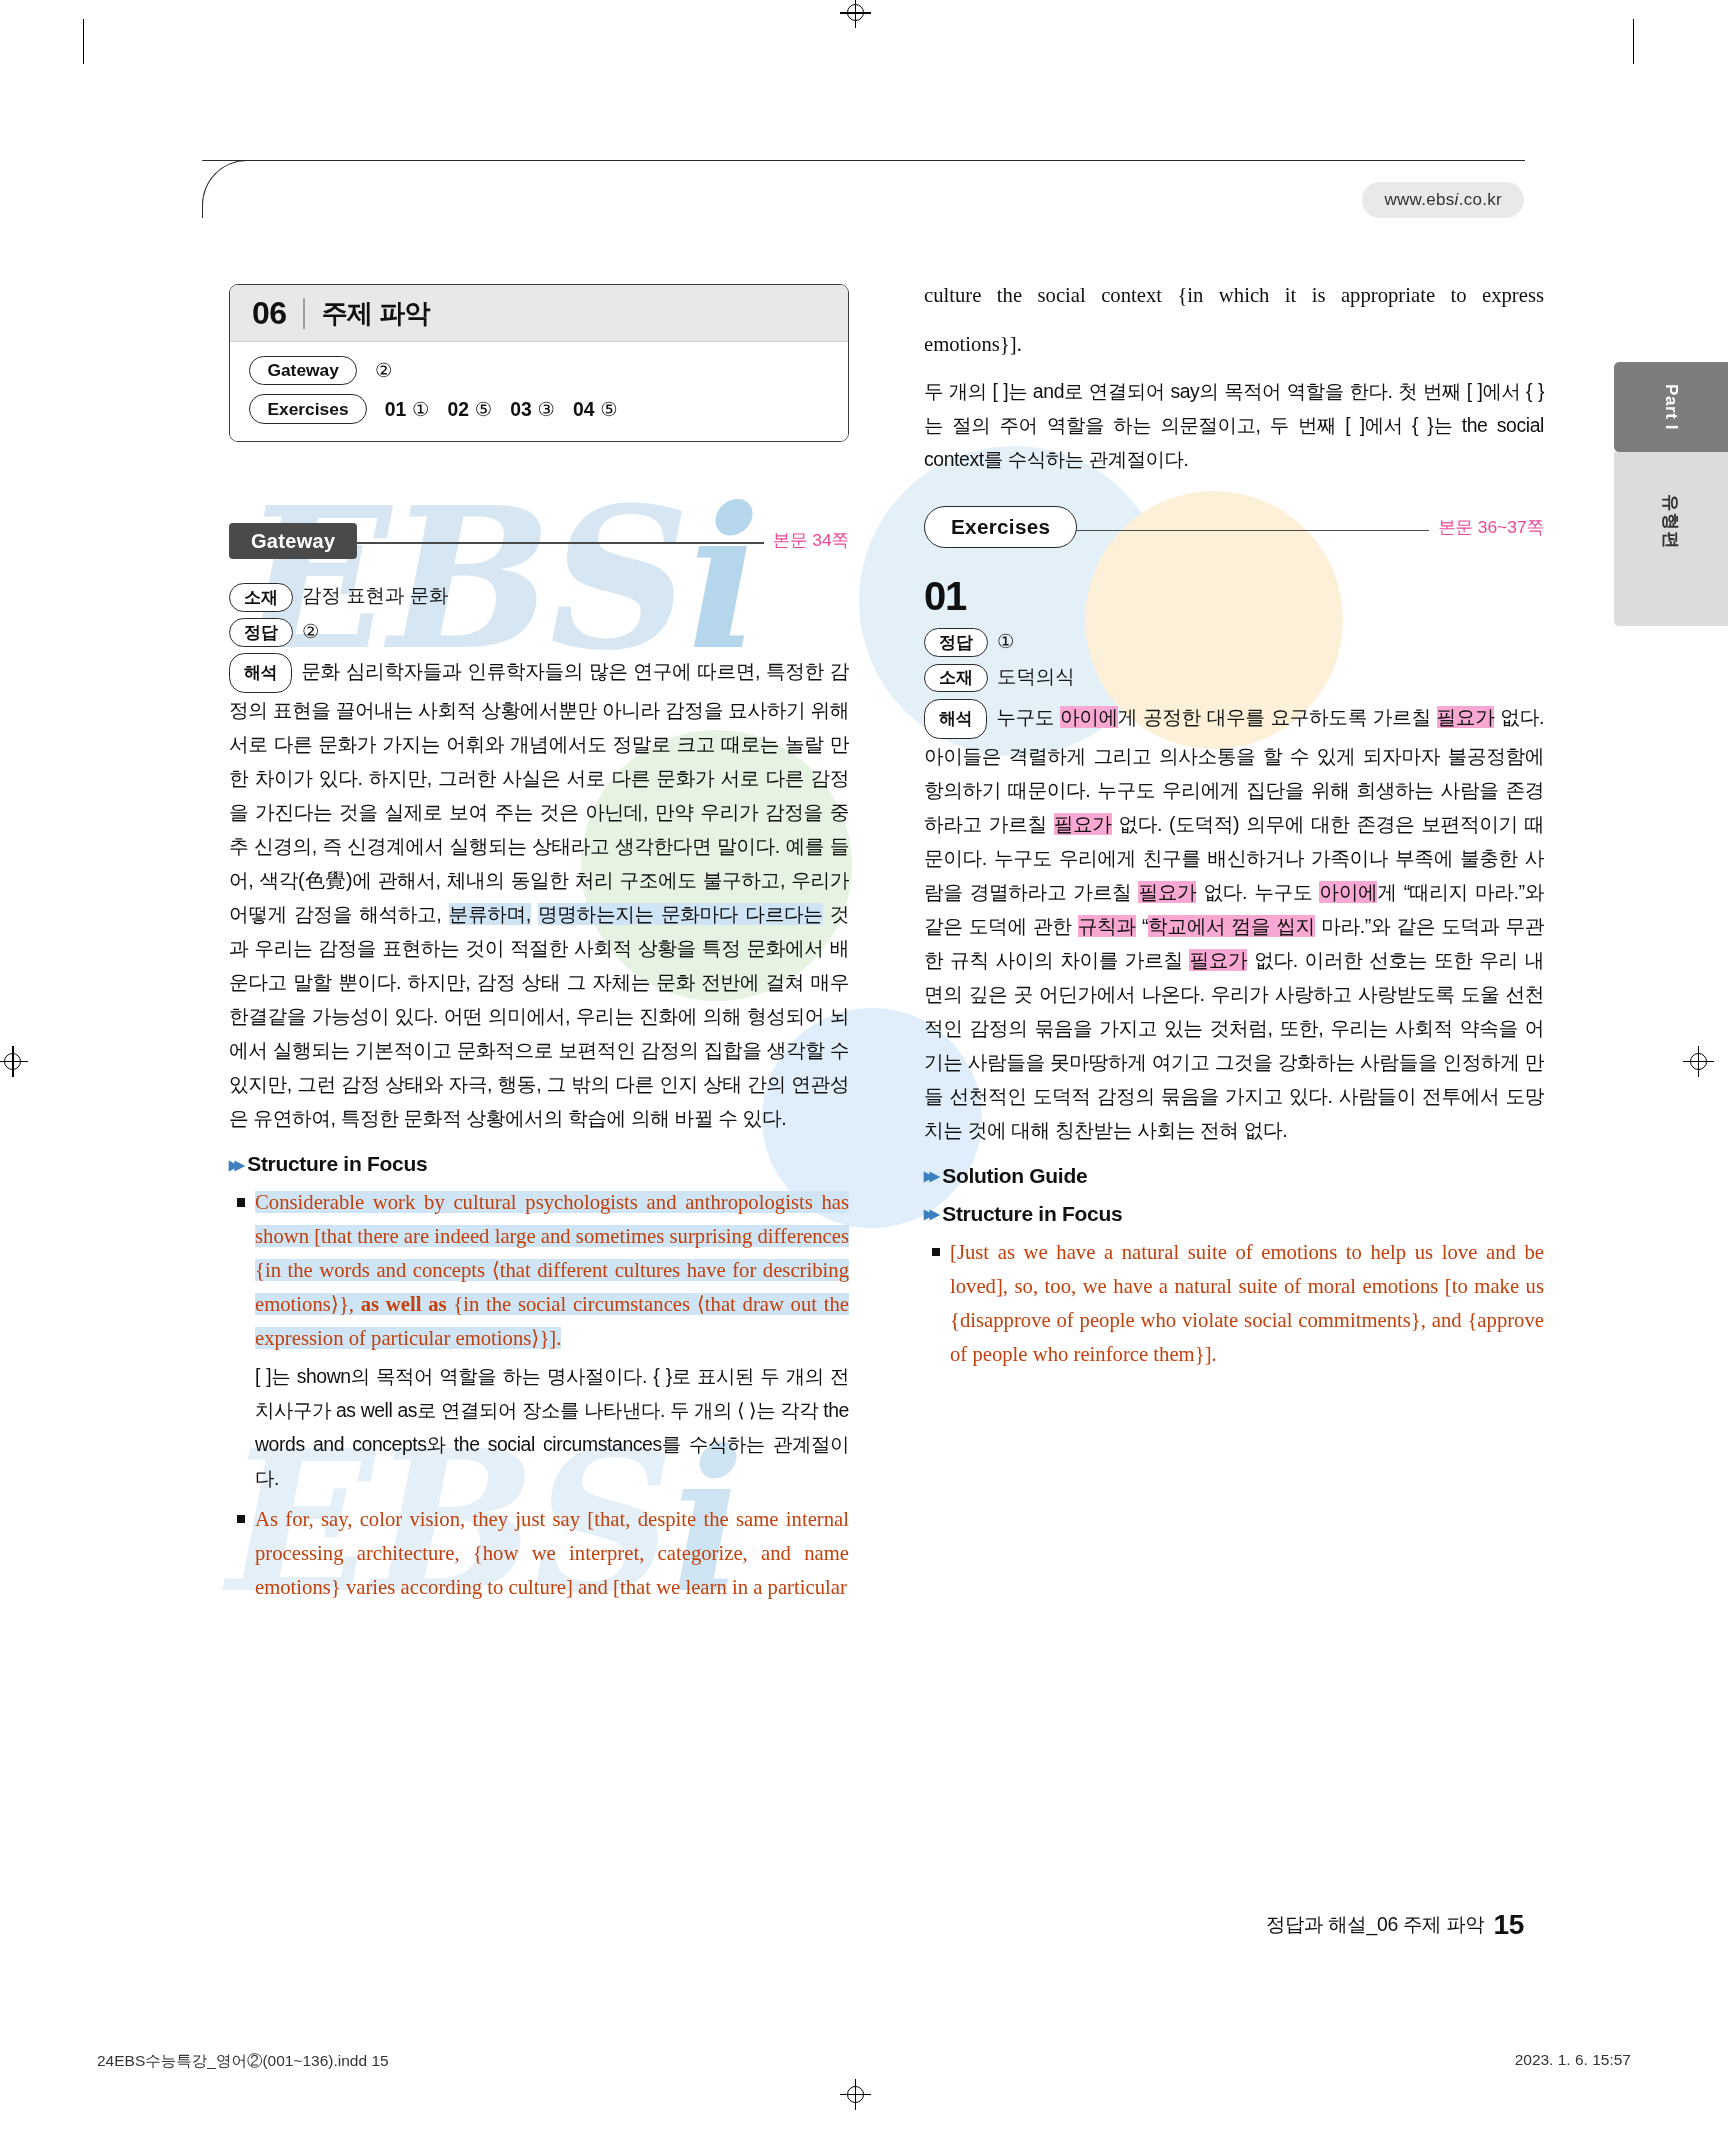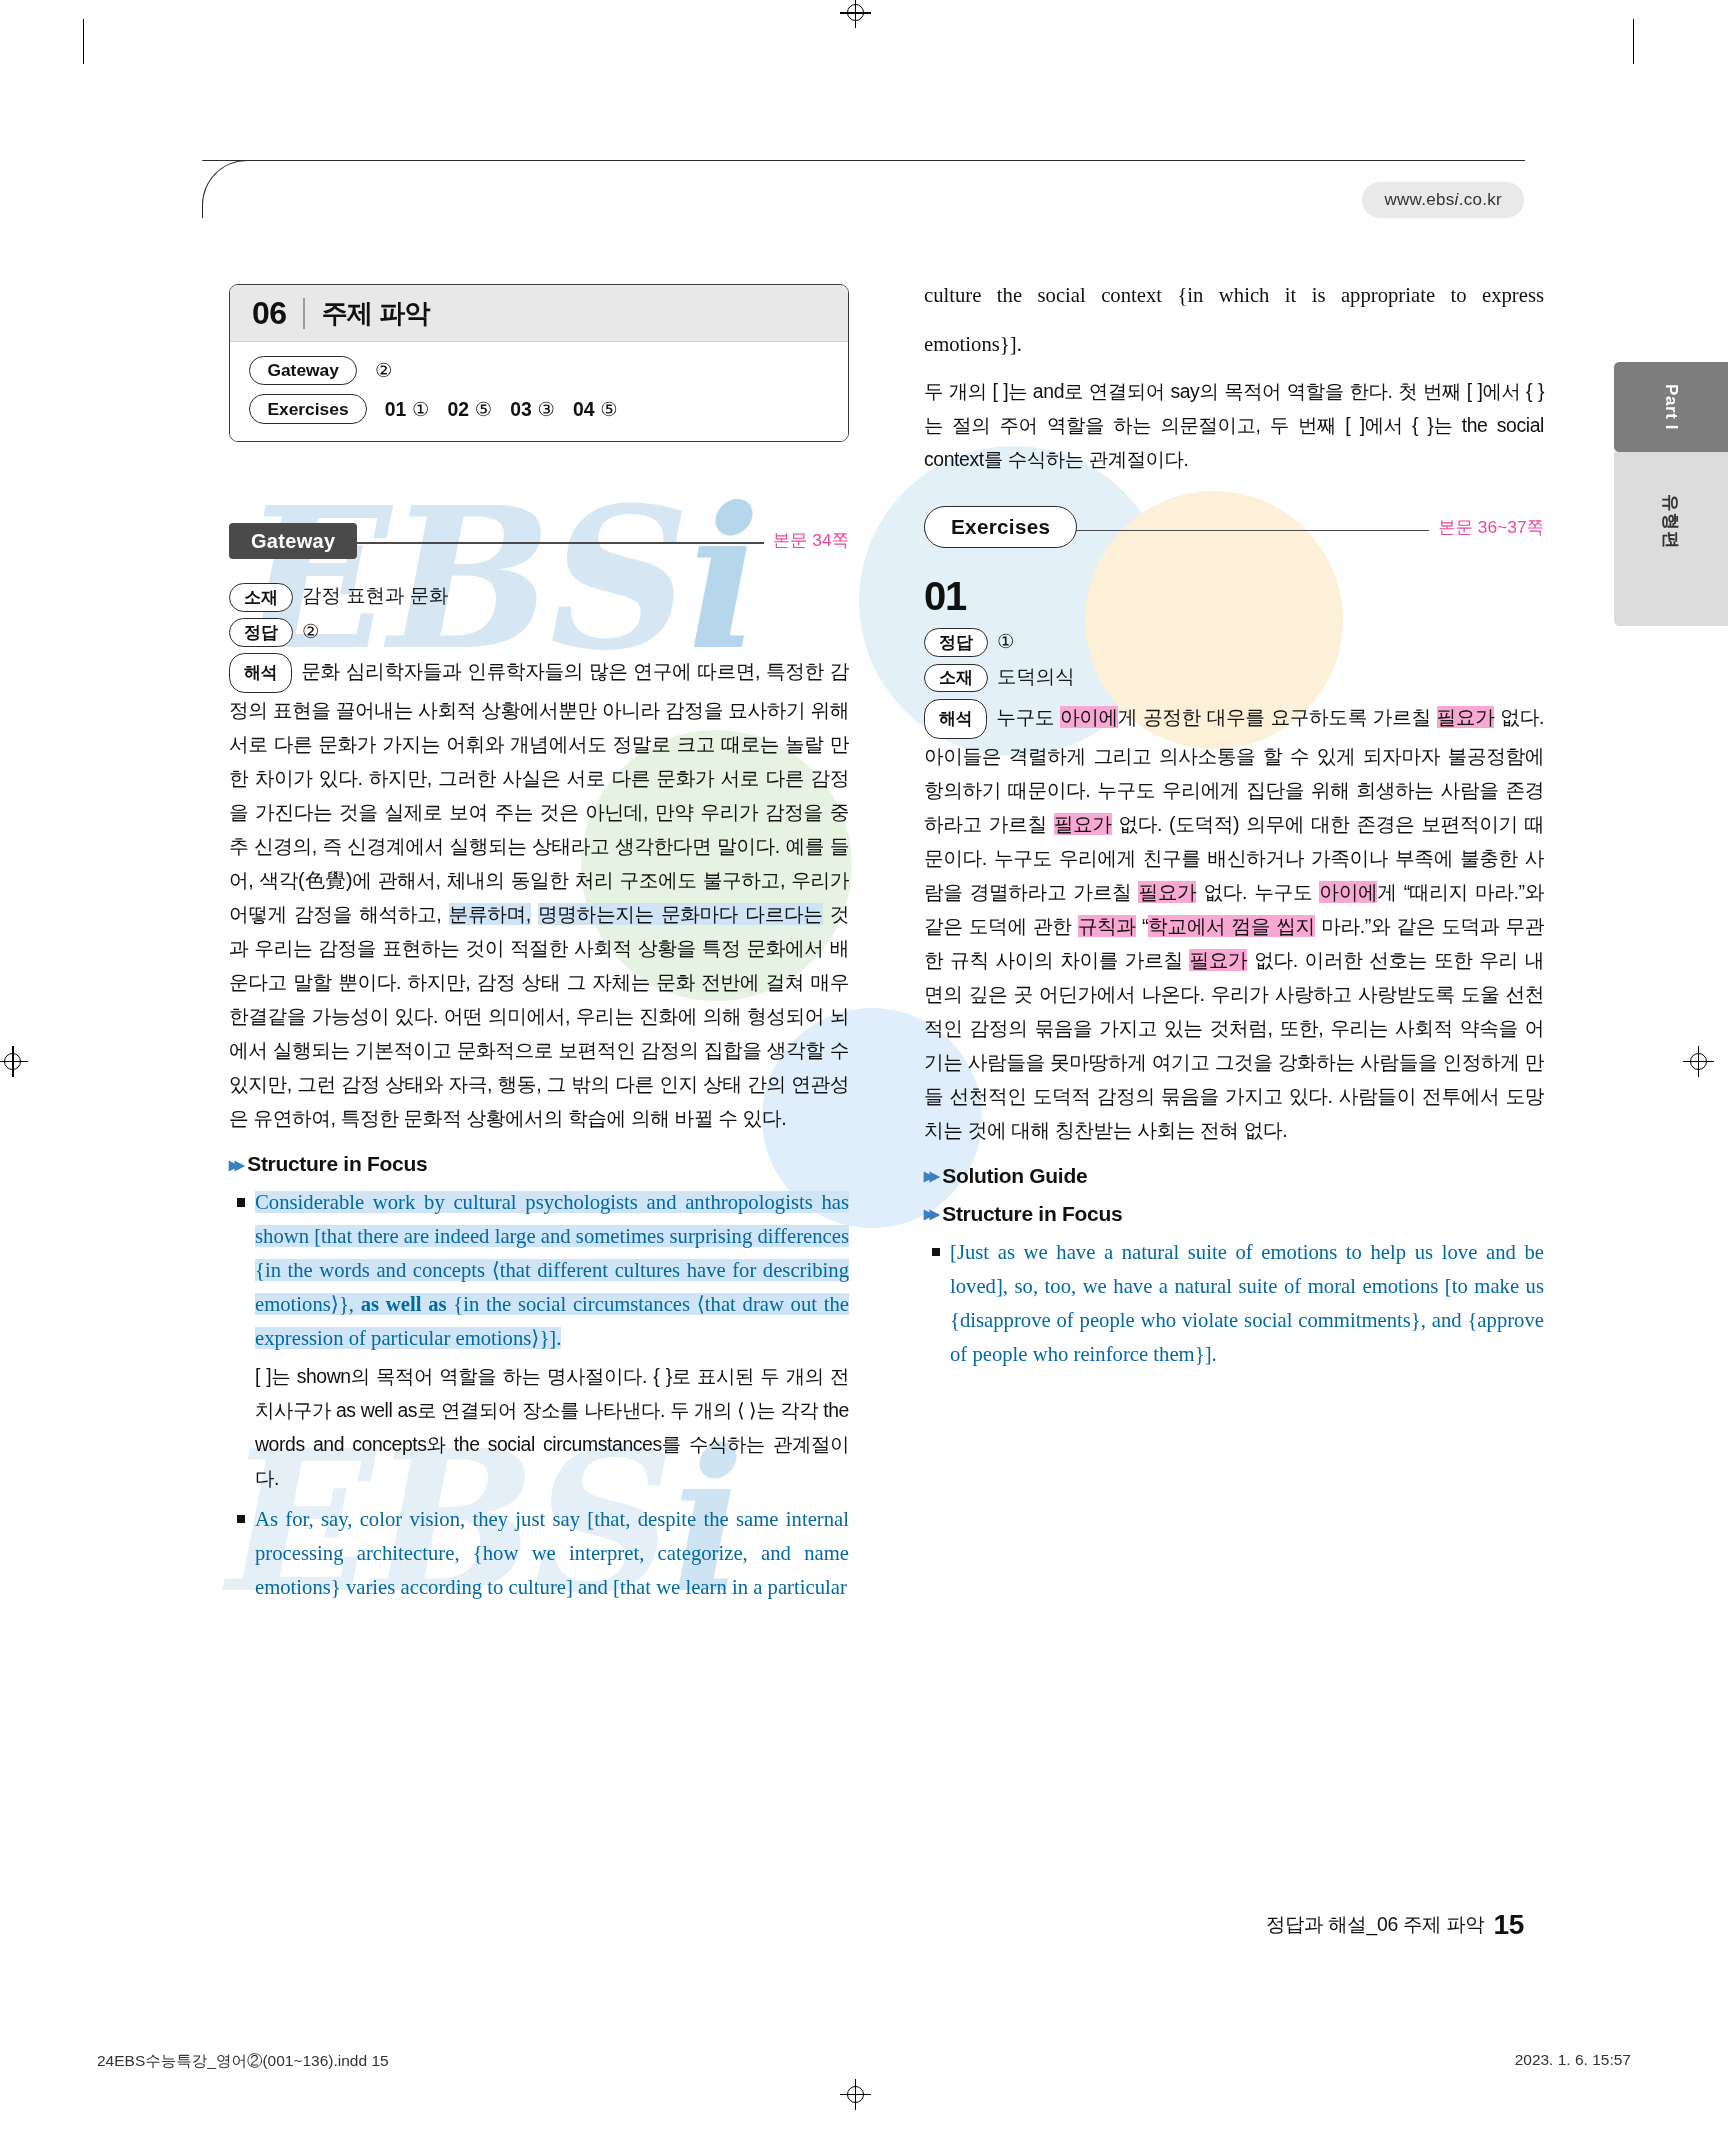--- a/index.html
+++ b/index.html
@@ -346,21 +346,21 @@
   }
 
   
   .eng-bullet {
     position: relative;
     padding-left: 26px;
     font-family: "Liberation Serif", serif;
     font-size: 20.7px;
     line-height: 34px;
     text-align: justify;
-    color: #0369a1;
+    color: #c2410c;
   }
   .eng-bullet::before {
     content: "";
     position: absolute;
     left: 7.8px;
     top: 13px;
     width: 8.4px;
     height: 8.4px;
     background: #111;
   }

